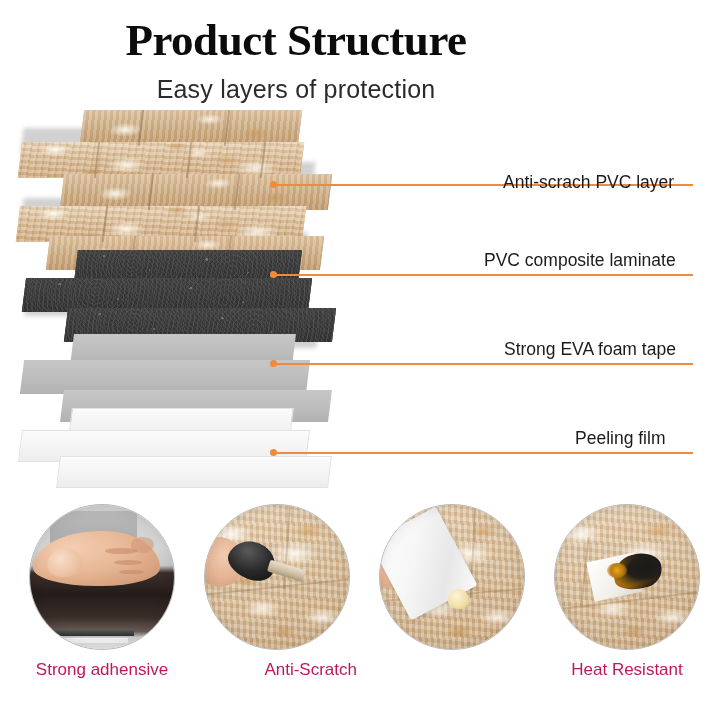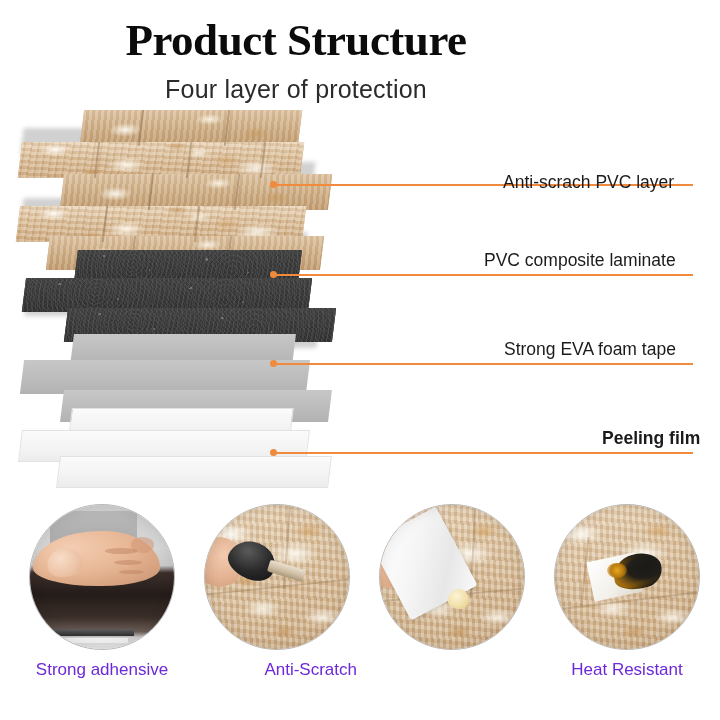--- a/index.html
+++ b/index.html
@@ -103,21 +103,21 @@
   .circle{
     width:144px;height:144px;border-radius:50%;
     margin:0 auto;
     border:1.5px solid #b9b9b9;
     overflow:hidden;position:relative;
     background:#e8e8e8;
   }
   .caption{
     margin-top:10px;
     font-size:17px;
-    color:#6d28d9;
+    color:#be185d;
     font-family:"Liberation Sans",sans-serif;
     white-space:nowrap;
   }
 
   
   .c1-bg{position:absolute;inset:0;background:linear-gradient(180deg,#cfcfcf 0%,#d6d6d6 30%,#c9c9c9 42%,#3c2f2b 47%,#241c19 62%,#3a2e29 78%,#6b5c55 88%,#cfcfcf 92%,#e6e6e6 100%);}
   .c1-panel{position:absolute;left:14%;top:4%;width:60%;height:26%;background:linear-gradient(180deg,#b9b9b9,#a9a9a9);}
   .c1-strip{position:absolute;left:6%;bottom:9%;width:66%;height:5%;background:linear-gradient(180deg,#5d5d5d,#2f2f2f);}
   .c1-strip2{position:absolute;left:6%;bottom:4%;width:62%;height:4%;background:#efefef;}
   .thumb{
@@ -215,21 +215,21 @@
   }
   .circle-shade{position:absolute;inset:0;border-radius:50%;box-shadow:inset 0 0 14px rgba(0,0,0,.10);pointer-events:none;}
 </style>
 </head>
 <body>
 
 <div id="page">
 
   <div class="header">
     <div class="title">Product Structure</div>
-    <div class="subtitle">Four layer of protection</div>
+    <div class="subtitle">Easy layers of protection</div>
   </div>
 
   <div class="stack">
 
     <div>
 
       <div class="bar shadowbar" style="left:22px;top:20px;width:260px;height:26px;transform:skewX(-7deg);"></div>
       <div class="bar shadowbar" style="left:84px;top:54px;width:230px;height:26px;transform:skewX(-7deg);"></div>
       <div class="bar shadowbar" style="left:22px;top:90px;width:262px;height:26px;transform:skewX(-7deg);"></div>
       <div class="bar shadowbar" style="left:84px;top:124px;width:222px;height:26px;transform:skewX(-7deg);"></div>
@@ -288,21 +288,21 @@
     <div class="dot" style="left:270px;top:271px;"></div>
     <div class="connector" style="left:275px;top:274px;width:418px;"></div>
     <div class="layer-label" style="left:484px;top:250px;">PVC composite laminate</div>
 
     <div class="dot" style="left:270px;top:360px;"></div>
     <div class="connector" style="left:275px;top:363px;width:418px;"></div>
     <div class="layer-label" style="left:504px;top:339px;text-align:center;">Strong EVA foam tape</div>
 
     <div class="dot" style="left:270px;top:449px;"></div>
     <div class="connector" style="left:275px;top:452px;width:418px;"></div>
-    <div class="layer-label" style="left:602px;top:428px;font-weight:bold;">Peeling film</div>
+    <div class="layer-label" style="left:575px;top:428px;">Peeling film</div>
   </div>
 
   <div class="features">
 
     <div class="feature" style="left:22px;top:6px;">
       <div class="circle">
         <div class="c1-bg"></div>
         <div class="c1-panel"></div>
         <div class="thumb"></div>
         <div class="nail"></div>

